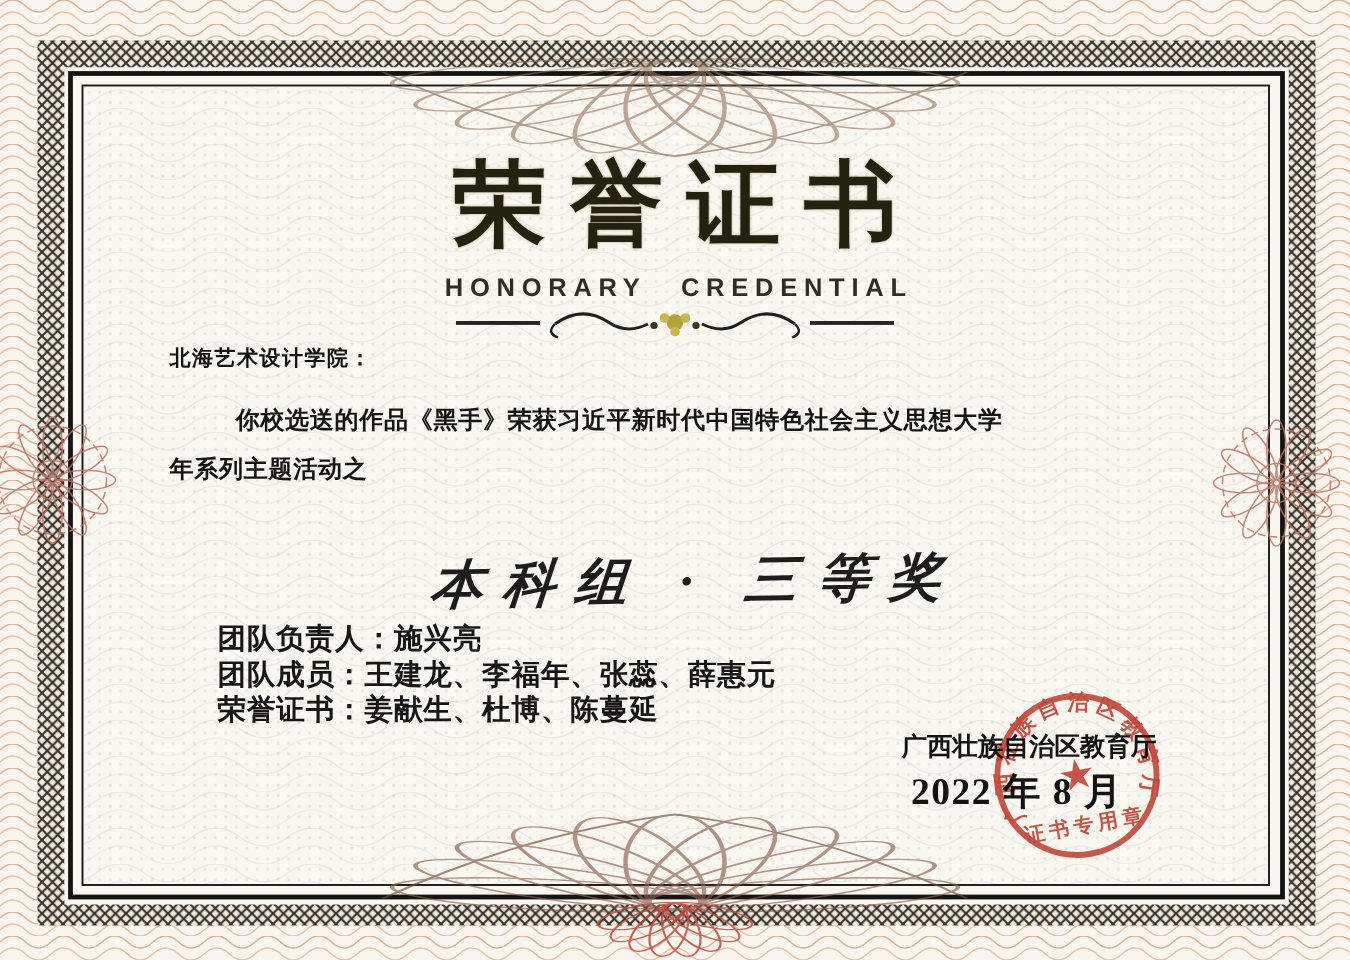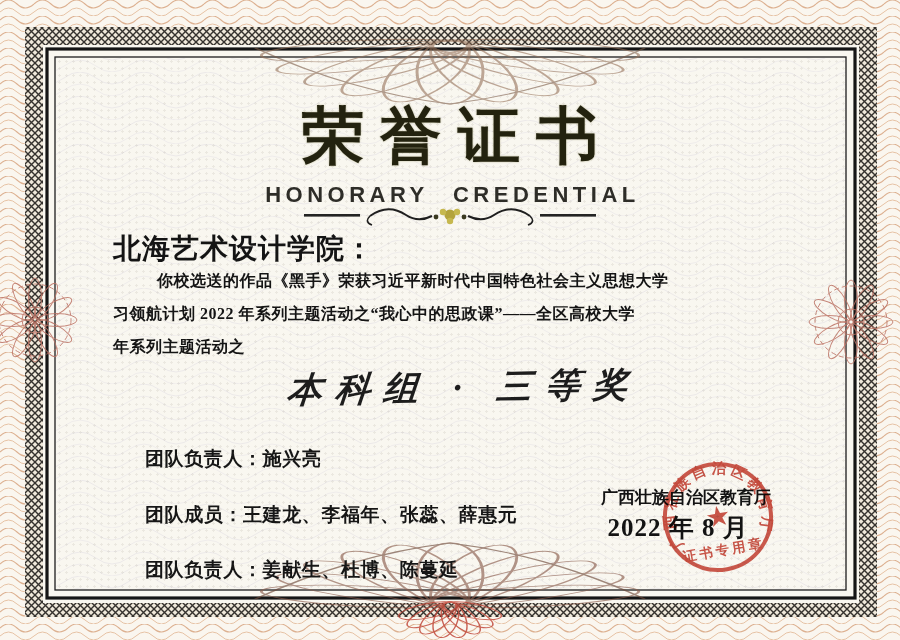--- a/index.html
+++ b/index.html
@@ -20,43 +20,43 @@
   .abs{position:absolute;}
   .title{
     left:0;right:0;top:94px;text-align:center;
     font-size:62px;font-weight:700;color:#23220f;
     letter-spacing:16px;padding-left:16px;
     text-shadow:0 0 2px rgba(95,90,25,.45);
   }
   .subtitle{
     left:0;right:0;top:182px;text-align:center;
     font-family:"Liberation Sans","DejaVu Sans",sans-serif;
-    font-size:22px;font-weight:600;color:#2e2d28;
+    font-size:17px;font-weight:600;color:#2e2d28;
     letter-spacing:4.5px;word-spacing:14px;padding-left:5px;
   }
   .flourish{left:calc(50% - 150px);top:203px;}
   .recipient{
-    left:113px;top:230px;font-size:28px;color:#141414;font-weight:600;
+    left:113px;top:230px;font-size:14px;color:#141414;font-weight:600;
     letter-spacing:1px;white-space:nowrap;
   }
   .body-block{left:113px;top:264px;width:700px;}
   .body-line{
     font-size:16px;line-height:33px;color:#141414;font-weight:600;
     letter-spacing:.5px;white-space:nowrap;
   }
   .body-line.indent{text-indent:44px;}
   .award{
     left:0;right:0;top:364px;text-align:center;
     font-size:35px;font-weight:700;font-style:italic;color:#1d1d1d;
     letter-spacing:13px;transform:translateX(14px) skewX(-6deg) rotate(-1deg);
   }
   .credits{left:145px;top:415px;}
   .credit-line{
     font-size:19px;line-height:23.5px;color:#161616;font-weight:600;
-    letter-spacing:.6px;white-space:nowrap;margin-top:32px;
+    letter-spacing:.6px;white-space:nowrap;
   }
   .issuer{
     left:598px;top:486px;width:176px;text-align:center;
     font-size:17px;font-weight:700;color:#131313;white-space:nowrap;
   }
   .issue-date{
     left:598px;top:511px;width:160px;text-align:center;
     font-size:25px;font-weight:700;color:#131313;letter-spacing:1px;white-space:nowrap;
   }
   .seal{
@@ -190,30 +190,29 @@
     <circle cx="143" cy="9" r="3.2" fill="#c6b84e"></circle>
     <circle cx="157" cy="9" r="3.2" fill="#c6b84e"></circle>
     <circle cx="150" cy="18" r="3.2" fill="#c6b84e"></circle>
     <circle cx="136" cy="14" r="2.4" fill="#3a3a20"></circle>
     <circle cx="164" cy="14" r="2.4" fill="#3a3a20"></circle>
   </svg>
 
   <div class="abs recipient">北海艺术设计学院：</div>
   <div class="abs body-block">
     <div class="body-line indent">你校选送的作品《黑手》荣获习近平新时代中国特色社会主义思想大学</div>
-    <div class="body-line">习领航计划 2022 年系列主题活动之“我心中的思政课”——全区高校大学</div>
     <div class="body-line">年系列主题活动之</div>
   </div>
 
   <div class="abs award">本科组 · 三等奖</div>
 
   <div class="abs credits">
     <div class="credit-line">团队负责人：施兴亮</div>
     <div class="credit-line">团队成员：王建龙、李福年、张蕊、薛惠元</div>
-    <div class="credit-line">团队负责人：姜献生、杜博、陈蔓延</div>
+    <div class="credit-line">荣誉证书：姜献生、杜博、陈蔓延</div>
   </div>
 
   <div class="abs issuer">广西壮族自治区教育厅</div>
   <div class="abs issue-date">2022 年 8 月</div>
 
   <svg class="abs seal" width="134" height="134" viewBox="0 0 134 134">
     <g transform="rotate(-10 67 67)" fill="#c43a2c">
       <circle cx="67" cy="67" r="53" fill="none" stroke="#c43a2c" stroke-width="4" opacity="0.9"></circle>
       <path id="sealArc" d="M28.9,89 A44,44 0 1 1 105.1,89" fill="none"></path>
       <text font-size="14.5" font-family="Liberation Serif, DejaVu Serif, serif" font-weight="700" opacity="0.92">

